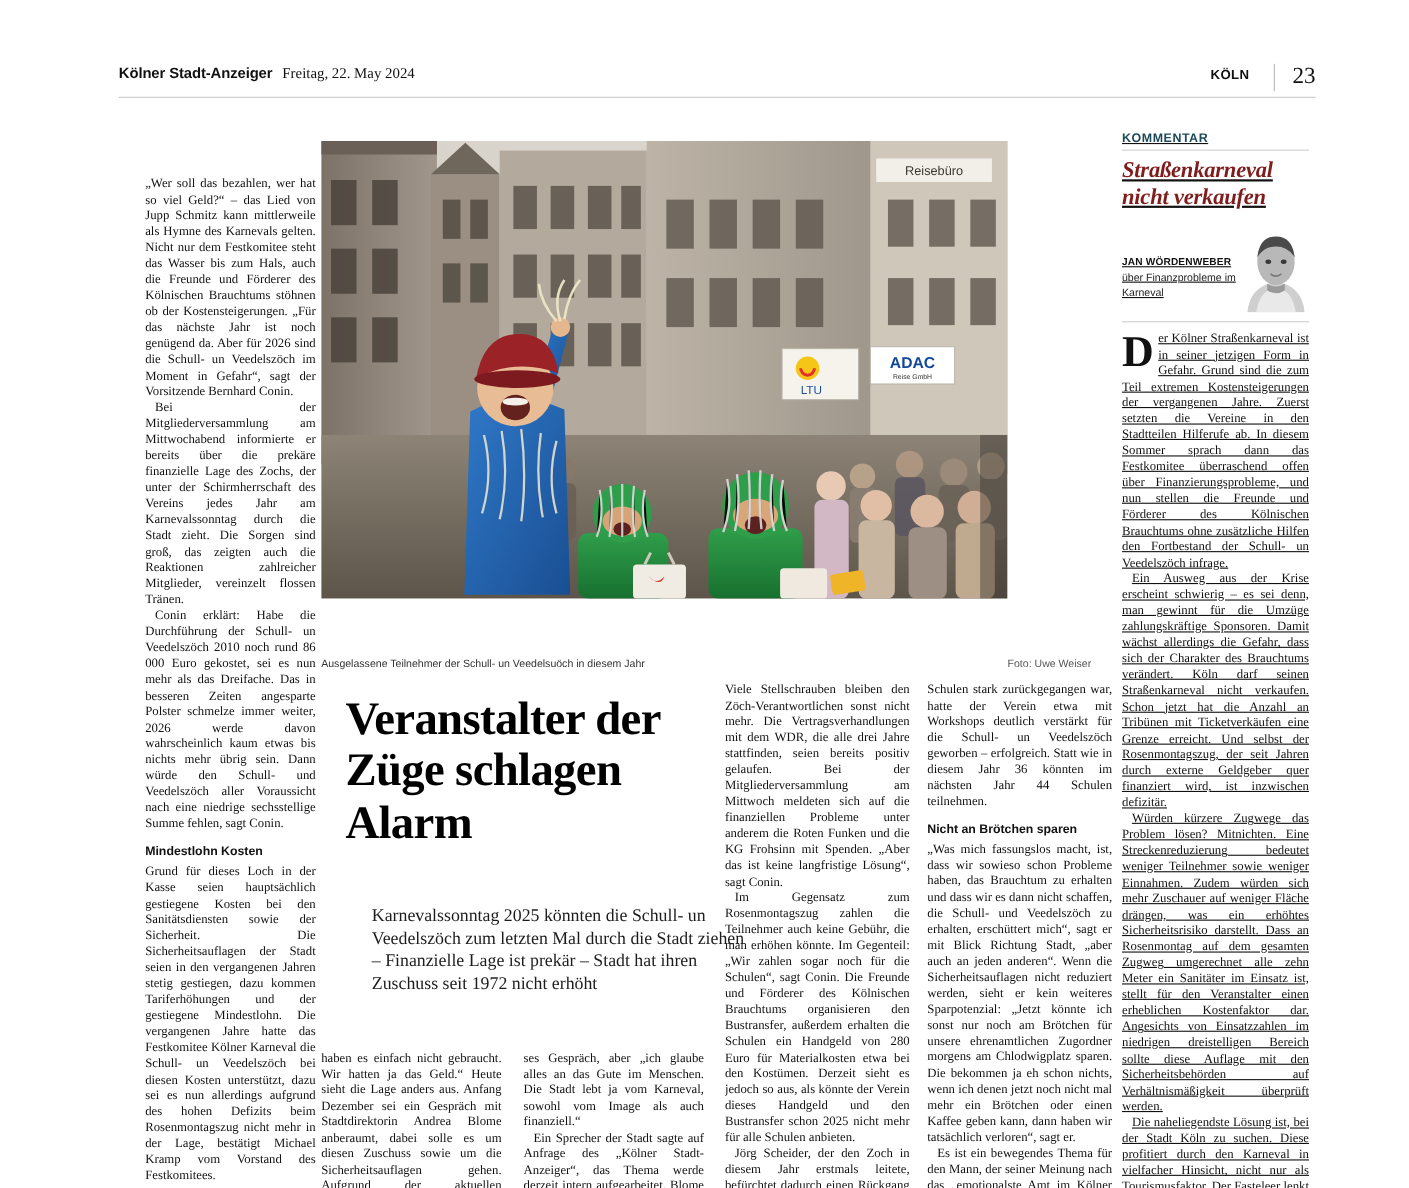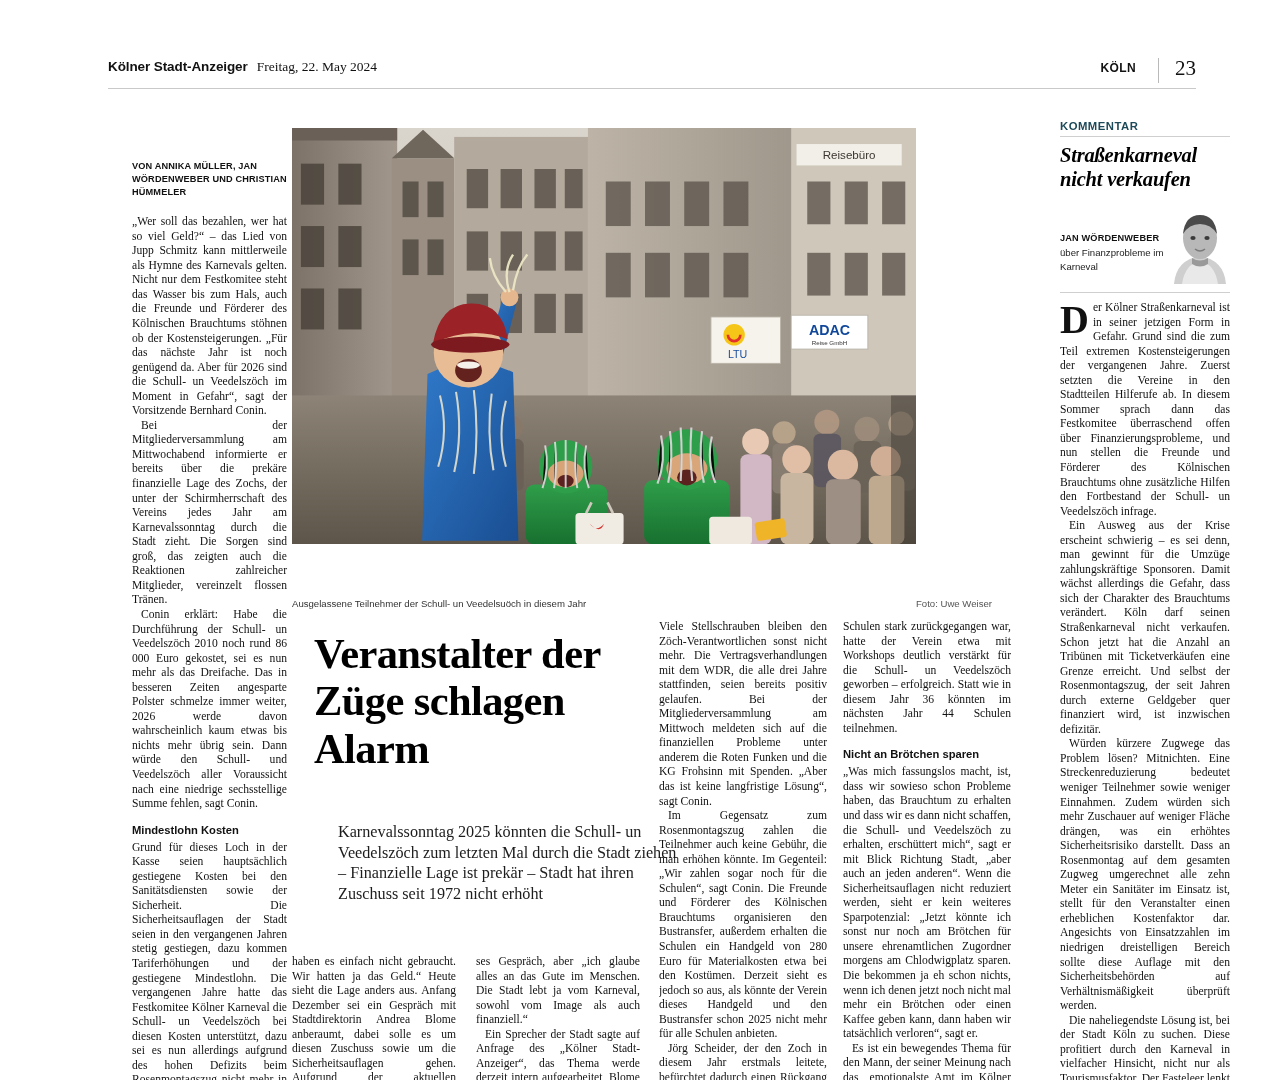--- a/index.html
+++ b/index.html
@@ -128,33 +128,33 @@
     height:460px;
     overflow:hidden;
   }
   .colmid.m1 { left:551px; }
   .colmid.m2 { left:735px; }
   .colmid p { margin:0; font-size:11.6px; line-height:1.255; text-align:justify; hyphens:auto; -webkit-hyphens:auto; }
   .colmid p + p { text-indent:9px; }
 
   
   .sidebar {
-    position:absolute; left:952px; top:120px; width:170px; height:945px;
+    position:absolute; left:912px; top:120px; width:170px; height:945px;text-decoration:underline;
   }
   .kommentar-label {
     font-family:"Liberation Sans", sans-serif;
     font-weight:bold; font-size:11.3px; letter-spacing:0.5px;
     color:#1d4a59;
     margin-bottom:4px;
   }
   .kommentar-rule { height:1px; background:#cfcfcf; margin-bottom:7px; }
   .kommentar-title {
     font-family:"Liberation Serif", serif;
     font-style:italic; font-weight:bold;
-    font-size:20.5px; line-height:1.17; color:#000000;
+    font-size:20.5px; line-height:1.17; color:#7f1d1d;
     margin-bottom:14px; letter-spacing:-0.2px;
   }
   .author-row { display:flex; align-items:flex-start; gap:6px; height:78px; }
   .author-meta { flex:1; padding-top:26px; }
   .author-name {
     font-family:"Liberation Sans", sans-serif;
     font-weight:bold; font-size:9.2px; letter-spacing:0.15px;
     color:#111; text-transform:uppercase; line-height:1.5;
   }
   .author-role {
@@ -191,21 +191,20 @@
     <div class="mh-title">Kölner Stadt-Anzeiger</div>
     <div class="mh-date">Freitag, 22. May 2024</div>
     <div class="mh-spacer"></div>
     <div class="mh-section">KÖLN</div>
     <div class="mh-rule-v"></div>
     <div class="mh-pageno">23</div>
   </div>
   <div class="mh-rule"></div>
 
   <div class="rail">
-    <div class="byline">VON ANNIKA MÜLLER, JAN WÖRDENWEBER UND CHRISTIAN HÜMMELER</div>
     <p>„Wer soll das bezahlen, wer hat so viel Geld?“ – das Lied von Jupp Schmitz kann mittlerweile als Hymne des Karnevals gelten. Nicht nur dem Festkomitee steht das Wasser bis zum Hals, auch die Freunde und Förderer des Kölnischen Brauchtums stöhnen ob der Kostensteigerungen. „Für das nächste Jahr ist noch genügend da. Aber für 2026 sind die Schull- un Veedelszöch im Moment in Gefahr“, sagt der Vorsitzende Bernhard Conin.</p>
     <p>Bei der Mitgliederversammlung am Mittwochabend informierte er bereits über die prekäre finanzielle Lage des Zochs, der unter der Schirmherrschaft des Vereins jedes Jahr am Karnevalssonntag durch die Stadt zieht. Die Sorgen sind groß, das zeigten auch die Reaktionen zahlreicher Mitglieder, vereinzelt flossen Tränen.</p>
     <p>Conin erklärt: Habe die Durchführung der Schull- un Veedelszöch 2010 noch rund 86 000 Euro gekostet, sei es nun mehr als das Dreifache. Das in besseren Zeiten angesparte Polster schmelze immer weiter, 2026 werde davon wahrscheinlich kaum etwas bis nichts mehr übrig sein. Dann würde den Schull- und Veedelszöch aller Voraussicht nach eine niedrige sechsstellige Summe fehlen, sagt Conin.</p>
     <div class="subhead">Mindestlohn Kosten</div>
     <p>Grund für dieses Loch in der Kasse seien hauptsächlich gestiegene Kosten bei den Sanitätsdiensten sowie der Sicherheit. Die Sicherheitsauflagen der Stadt seien in den vergangenen Jahren stetig gestiegen, dazu kommen Tariferhöhungen und der gestiegene Mindestlohn. Die vergangenen Jahre hatte das Festkomitee Kölner Karneval die Schull- un Veedelszöch bei diesen Kosten unterstützt, dazu sei es nun allerdings aufgrund des hohen Defizits beim Rosenmontagszug nicht mehr in der Lage, bestätigt Michael Kramp vom Vorstand des Festkomitees.</p>
 
   </div>
 
   <div class="photo-wrap">
     <svg class="photo" viewBox="0 0 700 467" preserveAspectRatio="xMidYMid slice">

